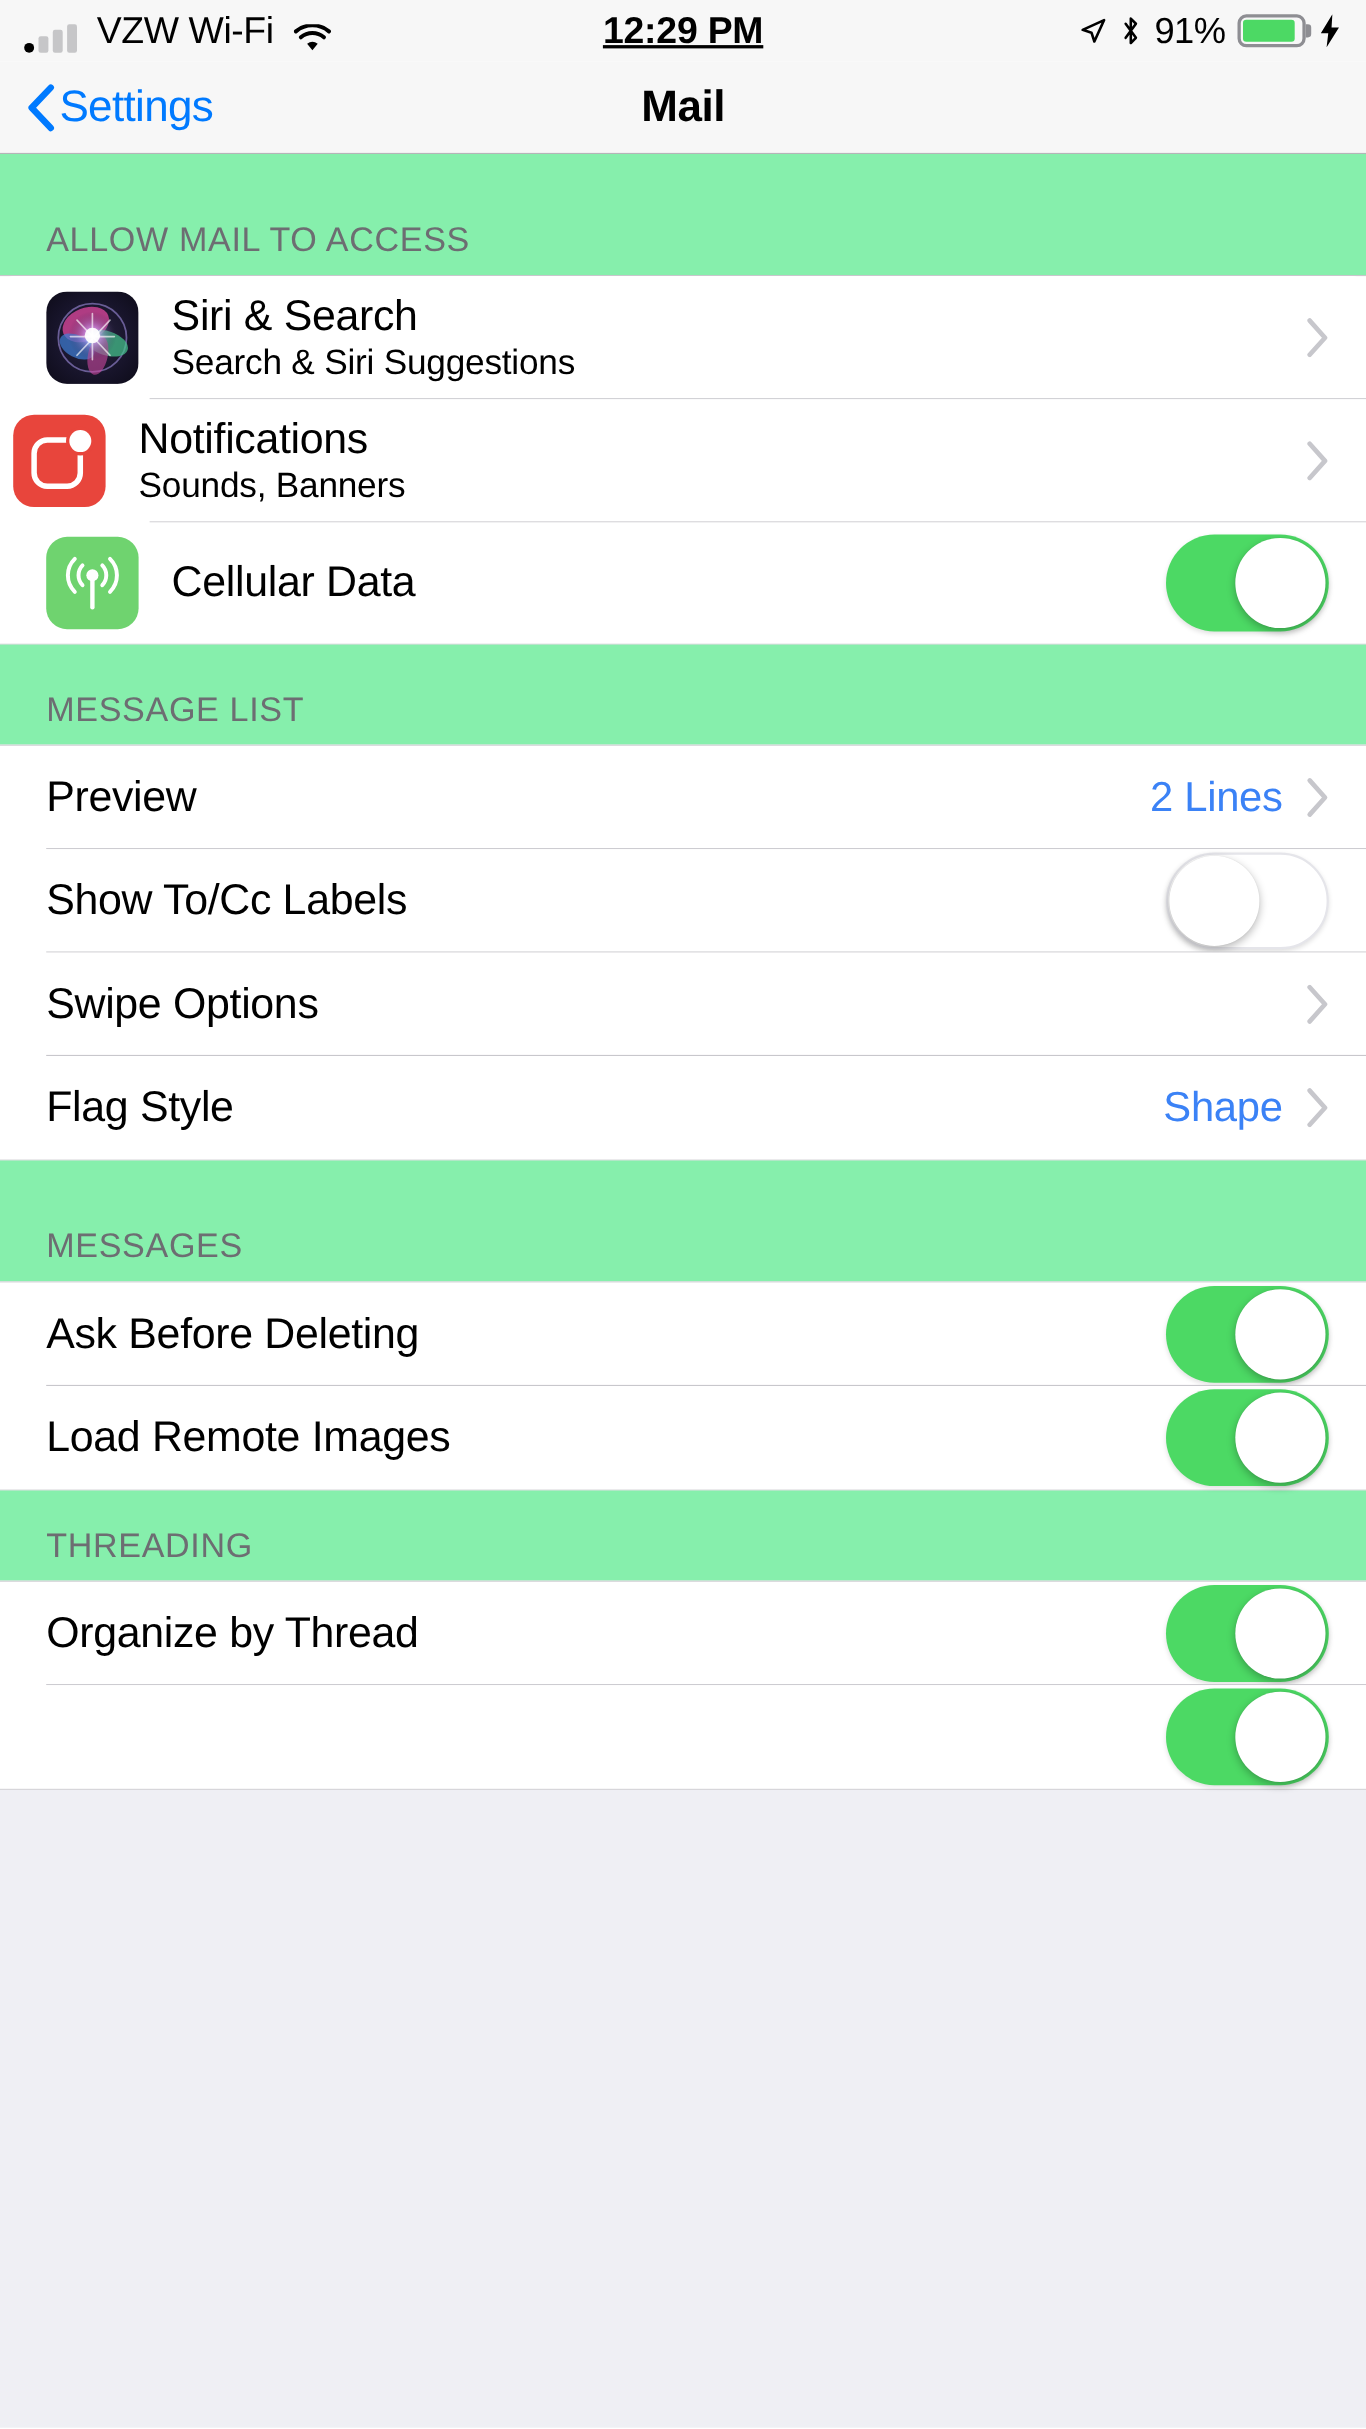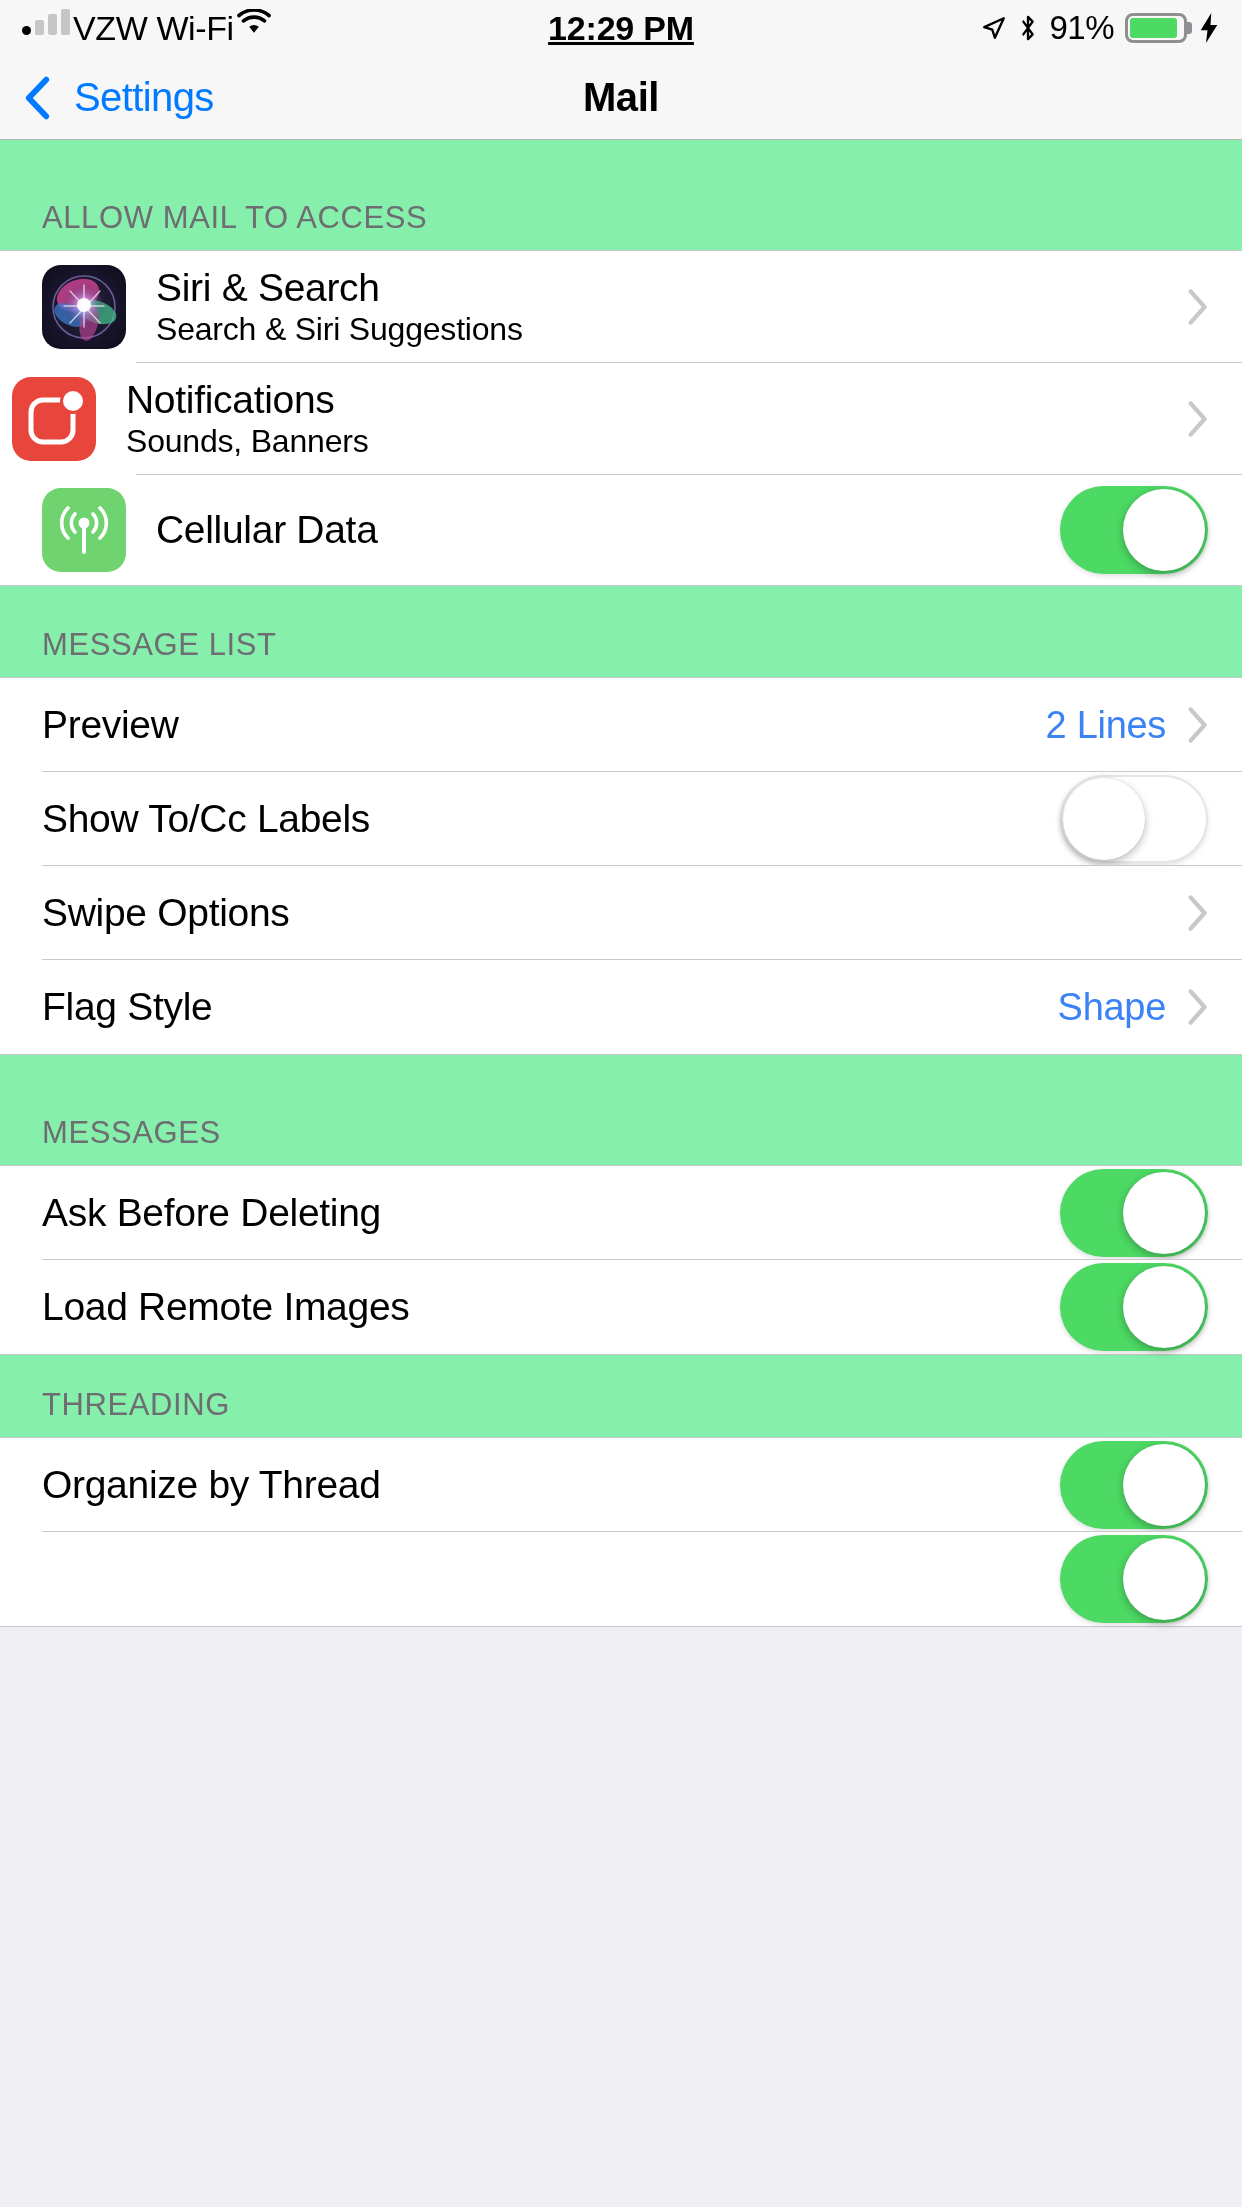--- a/index.html
+++ b/index.html
@@ -12,21 +12,21 @@
   }
 
   
   .status-bar{
     height:56px; width:100%;
     background:#f7f7f7;
     display:flex; align-items:center;
     position:relative;
     padding:0 22px;
   }
-  .sb-left{ display:flex; align-items:flex-start; gap:3px; }
+  .sb-left{ display:flex; align-items:flex-end; gap:18px; }
   .signal-bars{ display:flex; align-items:flex-end; gap:4px; height:26px; }
   .signal-bars i{ display:block; width:9px; border-radius:2px; background:#c6c6c8; }
   .signal-bars i.b1{ height:9px; border-radius:50%; width:9px; background:#000; }
   .signal-bars i.b2{ height:15px; }
   .signal-bars i.b3{ height:21px; }
   .signal-bars i.b4{ height:26px; }
   .carrier{ font-size:34px; color:#000; letter-spacing:-0.4px; font-weight:400; }
   .wifi-icon{ width:34px; height:26px; display:block; }
 
   .sb-center{
@@ -53,21 +53,21 @@
 
   
   .nav-bar{
     height:84px; width:100%;
     background:#f7f7f7;
     border-bottom:1px solid #b5b5b8;
     display:flex; align-items:center;
     position:relative;
   }
   .back-btn{
-    display:flex; align-items:center; gap:24px;
+    display:flex; align-items:center; gap:4px;
     padding-left:24px; cursor:pointer;
     position:relative; z-index:2;
   }
   .chev-back{ width:26px; height:44px; }
   .back-label{ font-size:40px; color:#007aff; letter-spacing:-0.6px; }
   .nav-title{
     position:absolute; left:0; right:0; text-align:center;
     font-size:40px; font-weight:700; color:#000; letter-spacing:-0.4px;
   }
 

